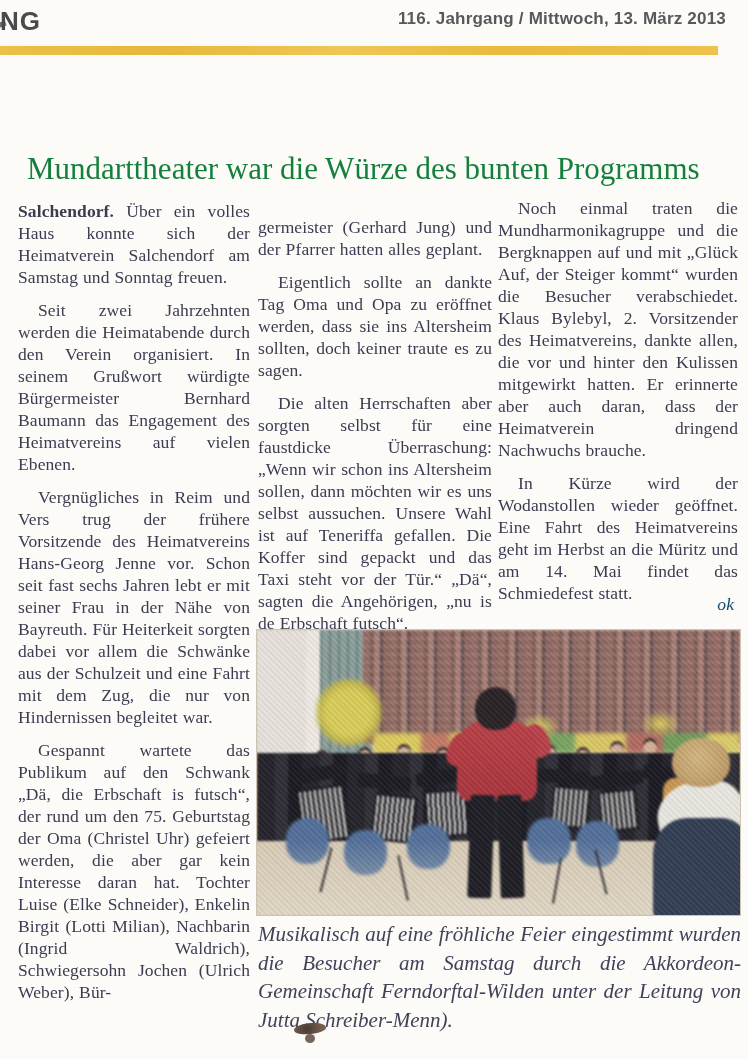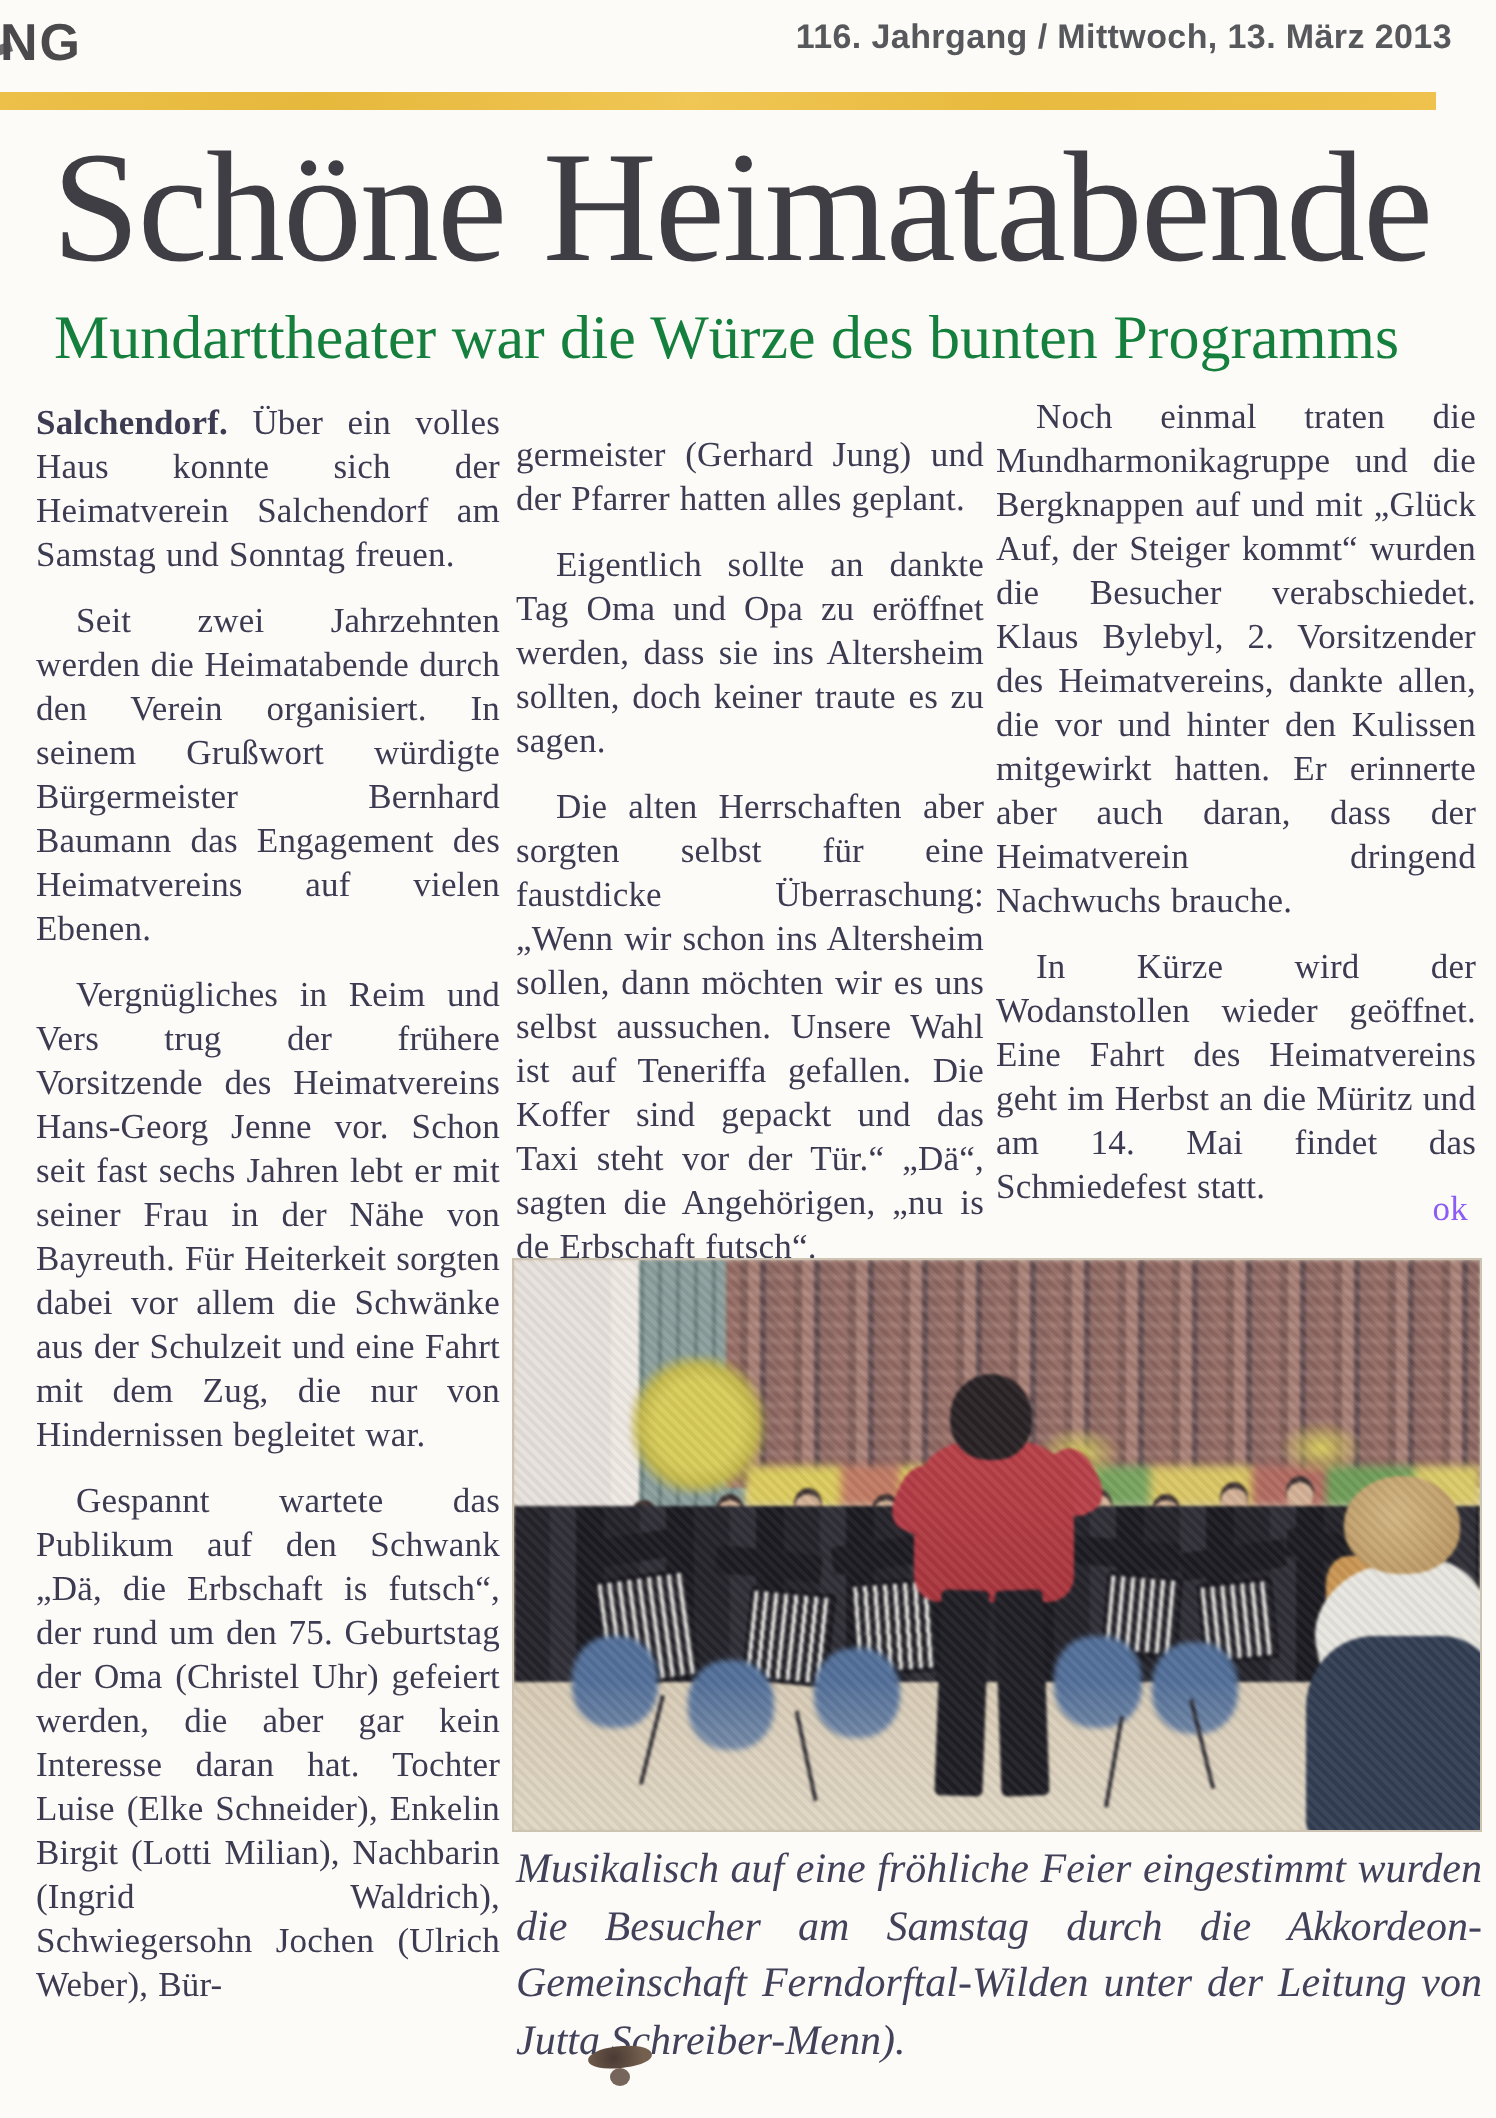--- a/index.html
+++ b/index.html
@@ -17,21 +17,21 @@
   .subhead{position:absolute;left:27px;top:150px;width:715px;font-size:31px;line-height:1.2;color:#15803d;font-weight:500;}
 
   
   .col{position:absolute;top:200px;font-size:17.5px;line-height:22px;color:#3c3b52;text-align:justify;letter-spacing:.1px;word-spacing:.5px;hyphens:auto;}
   .col1{left:18px;width:232px;}
   .col2{left:258px;width:234px;top:197px;margin-top:19px;}
   .col3{left:498px;width:240px;top:197px;}
   .par{margin:0 0 11px 0;text-indent:20px;}
   .par.no-ind{text-indent:0;}
   .lead{font-weight:bold;}
-  .byline{text-align:right;margin-top:-22px;padding-right:4px;color:#8b5cf6;}
+  .byline{text-align:right;margin-top:-22px;padding-right:4px;font-style:italic;color:#0c4a6e;}
 
   
   .photo{position:absolute;left:257px;top:630px;width:483px;height:285px;background:#d7cbb5;overflow:hidden;outline:1px solid #cdc3b2;}
   .ph-inner{position:absolute;inset:0;filter:blur(.8px) saturate(.92) contrast(.96);}
   .ph-inner > div{position:absolute;}
   .ph-wall{left:0;top:0;width:24%;height:56%;background:linear-gradient(90deg,#ece5df 0 42%,#f3ede7 42% 54%,#8aa19d 54% 100%);}
   .ph-blindlines{left:13%;top:0;width:11%;height:56%;background:repeating-linear-gradient(90deg,rgba(40,70,70,.35) 0 2px,transparent 2px 9px);}
   .ph-curtain{left:22%;top:0;width:78%;height:40%;background:repeating-linear-gradient(90deg,#96675f 0 7px,#7d5751 7px 11px,#a97b70 11px 17px,#5e464a 17px 20px,#8d625c 20px 27px);}
   .ph-curtain:after{content:"";position:absolute;inset:0;background:repeating-linear-gradient(0deg,rgba(225,195,185,.16) 0 3px,transparent 3px 8px);}
   .ph-banner{left:24%;top:36%;width:76%;height:7%;filter:blur(2px);background:linear-gradient(90deg,#e2cf52 0 13%,#c8795e 13% 21%,#e2cf52 21% 33%,#d9889a 33% 43%,#74a658 43% 55%,#e0c95a 55% 69%,#b8685c 69% 79%,#6ba051 79% 91%,#e0ce5e 91% 100%);}
@@ -69,21 +69,20 @@
 </head>
 <body>
 
 <div class="page">
 
   <div class="mast-cut"></div>
   <div class="mast-frag">NG</div>
   <div class="dateline">116. Jahrgang / Mittwoch, 13. März 2013</div>
   <div class="accent-bar"></div>
 
-  <h1 class="headline" style="margin:0;font-weight:500;">Schöne Heimatabende</h1>
   <h2 class="subhead" style="margin:0;font-weight:500;">Mundarttheater war die Würze des bunten Programms</h2>
 
   <div class="col col1">
     <p class="par no-ind"><b class="lead">Salchendorf.</b> <span>Über ein volles Haus konnte sich der Heimatverein Salchendorf am Samstag und Sonntag freuen.</span></p>
     <p class="par">Seit zwei Jahrzehnten werden die Heimatabende durch den Verein organisiert. In seinem Grußwort würdigte Bürgermeister Bernhard Baumann das Engagement des Heimatvereins auf vielen Ebenen.</p>
     <p class="par">Vergnügliches in Reim und Vers trug der frühere Vorsitzende des Heimatvereins Hans-Georg Jenne vor. Schon seit fast sechs Jahren lebt er mit seiner Frau in der Nähe von Bayreuth. Für Heiterkeit sorgten dabei vor allem die Schwänke aus der Schulzeit und eine Fahrt mit dem Zug, die nur von Hindernissen begleitet war.</p>
     <p class="par">Gespannt wartete das Publikum auf den Schwank „Dä, die Erbschaft is futsch“, der rund um den 75. Geburtstag der Oma (Christel Uhr) gefeiert werden, die aber gar kein Interesse daran hat. Tochter Luise (Elke Schneider), Enkelin Birgit (Lotti Milian), Nachbarin (Ingrid Waldrich), Schwiegersohn Jochen (Ulrich Weber), Bür-</p>
   </div>
 
   <div class="col col2">

